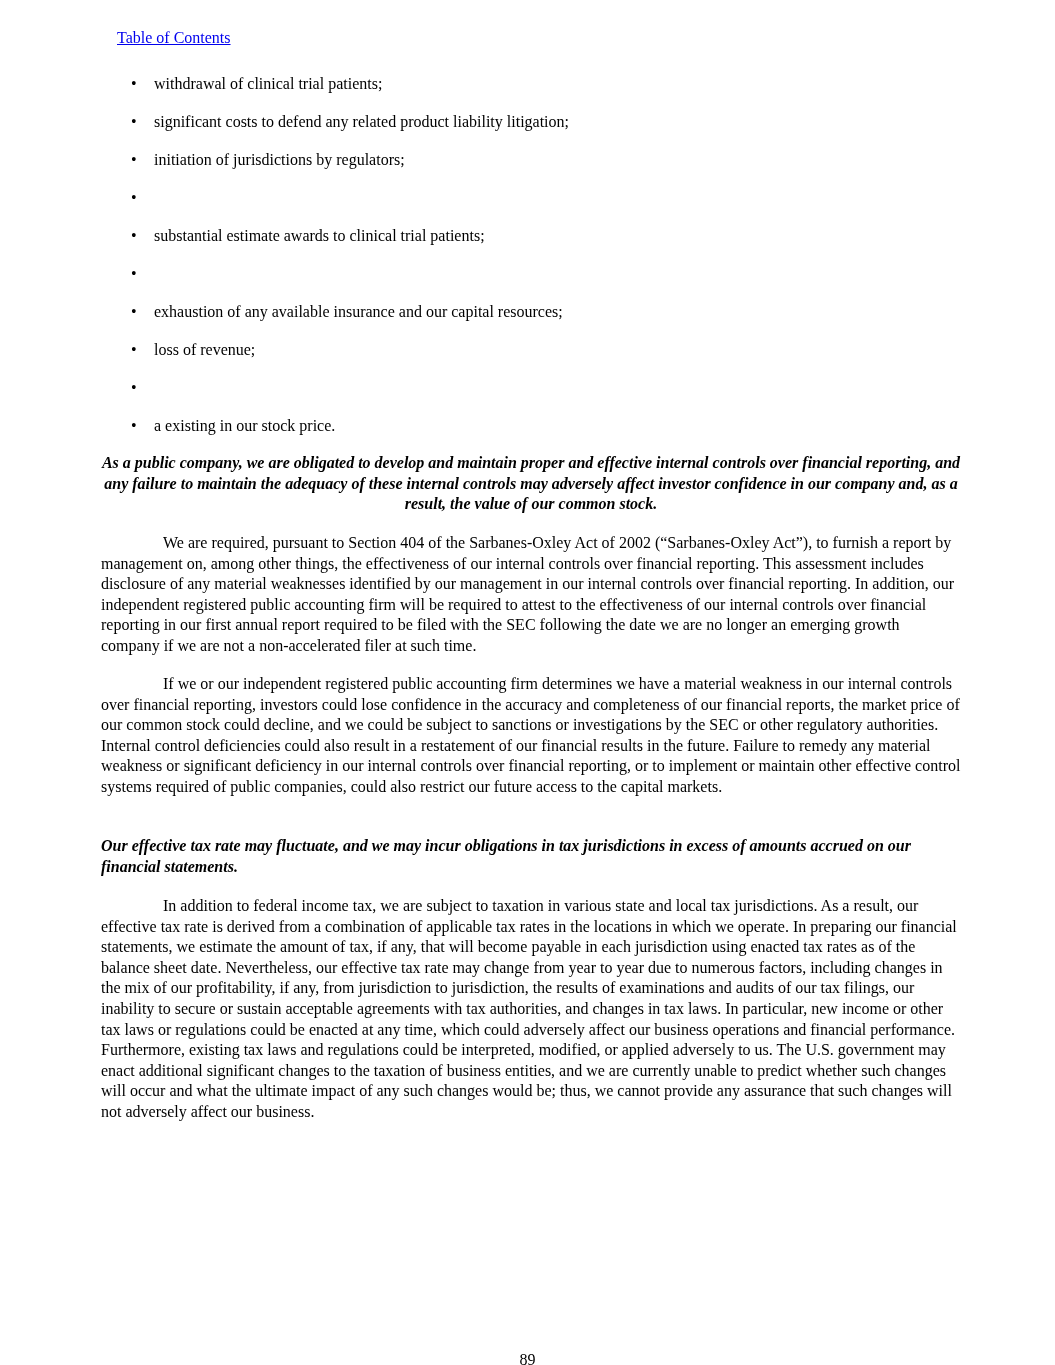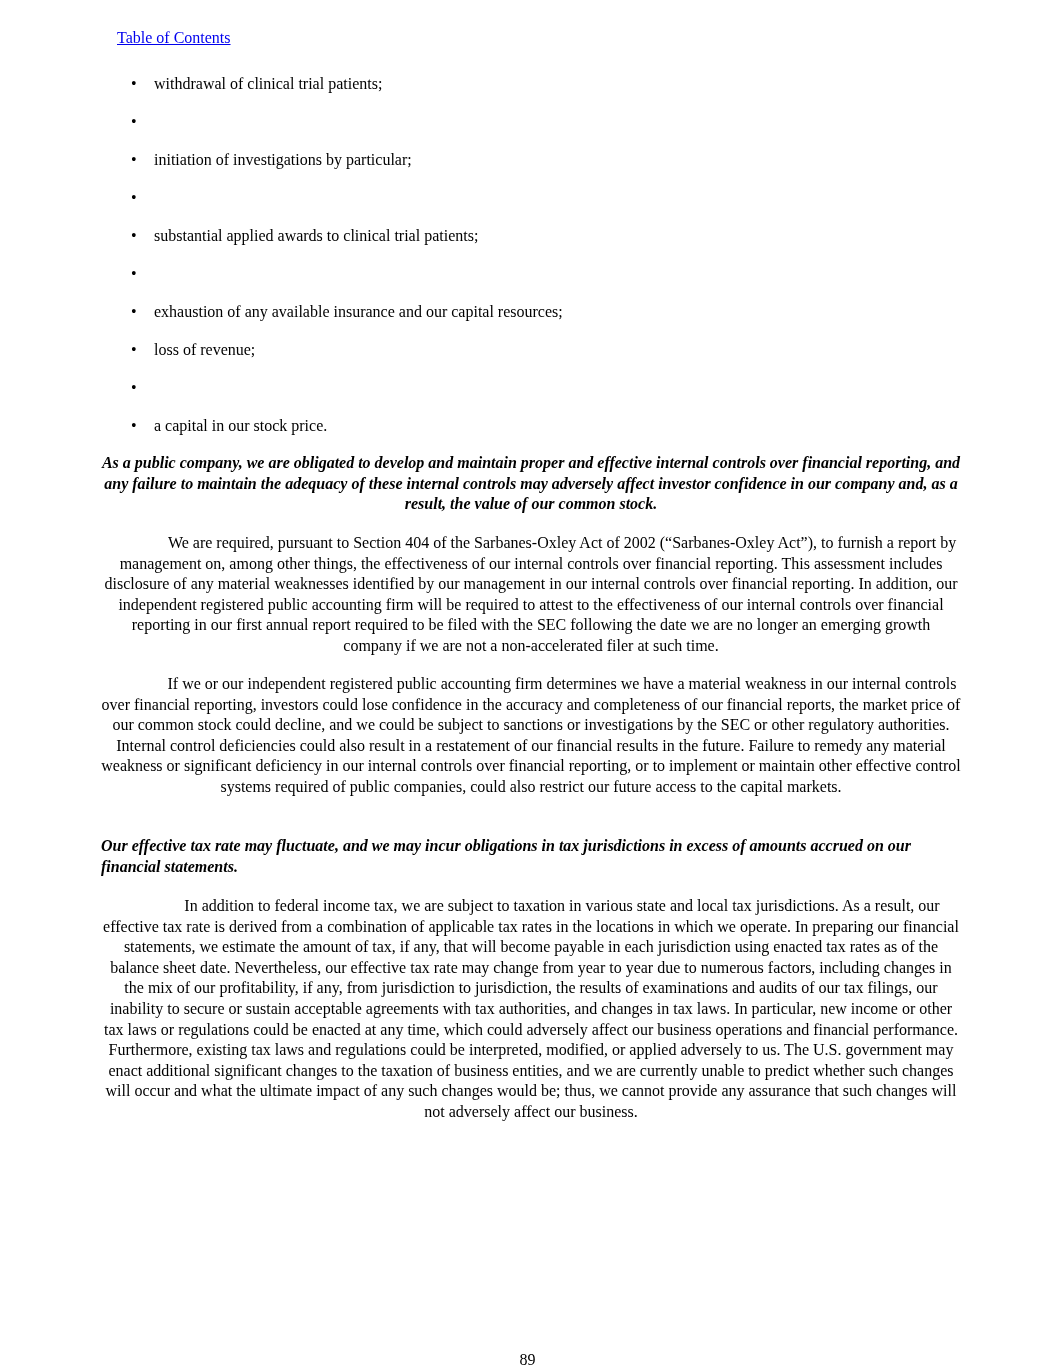--- a/index.html
+++ b/index.html
@@ -4,64 +4,65 @@
 <style>
   html, body { margin:0; padding:0; background:#ffffff; }
   body { width:1055px; height:1365px; position:relative; overflow:hidden;
          font-family:"Liberation Serif", "DejaVu Serif", serif; color:#000; font-size:16px; }
   .toc { position:absolute; left:117px; top:28px; color:#0000ee; text-decoration:underline; font-size:16px; line-height:20px; }
   .bullets { position:absolute; left:101px; top:74px; width:860px; }
   .bullet { position:relative; height:20px; margin-bottom:18px; line-height:20px; }
   .bullet .dot { position:absolute; left:30px; top:0; }
   .bullet .txt { position:absolute; left:53px; top:0; white-space:nowrap; }
   .heading { position:absolute; left:101px; width:860px; font-weight:bold; font-style:italic; line-height:20.6px; }
-  .para { position:absolute; left:101px; width:860px; line-height:20.6px; text-indent:62px; text-align:center; }
+  .para { position:absolute; left:101px; width:860px; line-height:20.6px; text-indent:62px; text-align:left; }
   .pagenum { position:absolute; left:0; width:1055px; top:1322px; text-align:center; line-height:20px;margin-top:28px; }
 </style>
 </head>
 <body>
 
 <a class="toc" href="#">Table of Contents</a>
 
 <div class="bullets">
   <div class="bullet">
       <span class="dot">•</span>
       <span class="txt">withdrawal of clinical trial patients;</span>
     </div>
   <div class="bullet">
       <span class="dot">•</span>
+      <span class="txt">significant costs to defend any related product liability litigation;</span>
     </div>
   <div class="bullet">
       <span class="dot">•</span>
-      <span class="txt">initiation of investigations by particular;</span>
+      <span class="txt">initiation of jurisdictions by regulators;</span>
     </div>
   <div class="bullet">
       <span class="dot">•</span>
     </div>
   <div class="bullet">
       <span class="dot">•</span>
-      <span class="txt">substantial applied awards to clinical trial patients;</span>
+      <span class="txt">substantial estimate awards to clinical trial patients;</span>
     </div>
   <div class="bullet">
       <span class="dot">•</span>
     </div>
   <div class="bullet">
       <span class="dot">•</span>
       <span class="txt">exhaustion of any available insurance and our capital resources;</span>
     </div>
   <div class="bullet">
       <span class="dot">•</span>
       <span class="txt">loss of revenue;</span>
     </div>
   <div class="bullet">
       <span class="dot">•</span>
     </div>
   <div class="bullet">
       <span class="dot">•</span>
-      <span class="txt">a capital in our stock price.</span>
+      <span class="txt">a existing in our stock price.</span>
     </div>
 </div>
 
 <div class="heading" style="top:453px;text-align:center;">As a public company, we are obligated to develop and maintain proper and effective internal controls over financial reporting, and any failure to maintain the adequacy of these internal controls may adversely affect investor confidence in our company and, as a result, the value of our common stock.</div>
 <div class="para" style="top:533px;">We are required, pursuant to Section 404 of the Sarbanes-Oxley Act of 2002 (“Sarbanes-Oxley Act”), to furnish a report by management on, among other things, the effectiveness of our internal controls over financial reporting. This assessment includes disclosure of any material weaknesses identified by our management in our internal controls over financial reporting. In addition, our independent registered public accounting firm will be required to attest to the effectiveness of our internal controls over financial reporting in our first annual report required to be filed with the SEC following the date we are no longer an emerging growth company if we are not a non-accelerated filer at such time.</div>
 <div class="para" style="top:674px;">If we or our independent registered public accounting firm determines we have a material weakness in our internal controls over financial reporting, investors could lose confidence in the accuracy and completeness of our financial reports, the market price of our common stock could decline, and we could be subject to sanctions or investigations by the SEC or other regulatory authorities. Internal control deficiencies could also result in a restatement of our financial results in the future. Failure to remedy any material weakness or significant deficiency in our internal controls over financial reporting, or to implement or maintain other effective control systems required of public companies, could also restrict our future access to the capital markets.</div>
 
 <div class="heading" style="top:836px;">Our effective tax rate may fluctuate, and we may incur obligations in tax jurisdictions in excess of amounts accrued on our financial statements.</div>
 <div class="para" style="top:896px;">In addition to federal income tax, we are subject to taxation in various state and local tax jurisdictions. As a result, our effective tax rate is derived from a combination of applicable tax rates in the locations in which we operate. In preparing our financial statements, we estimate the amount of tax, if any, that will become payable in each jurisdiction using enacted tax rates as of the balance sheet date. Nevertheless, our effective tax rate may change from year to year due to numerous factors, including changes in the mix of our profitability, if any, from jurisdiction to jurisdiction, the results of examinations and audits of our tax filings, our inability to secure or sustain acceptable agreements with tax authorities, and changes in tax laws. In particular, new income or other tax laws or regulations could be enacted at any time, which could adversely affect our business operations and financial performance. Furthermore, existing tax laws and regulations could be interpreted, modified, or applied adversely to us. The U.S. government may enact additional significant changes to the taxation of business entities, and we are currently unable to predict whether such changes will occur and what the ultimate impact of any such changes would be; thus, we cannot provide any assurance that such changes will not adversely affect our business.</div>
 

